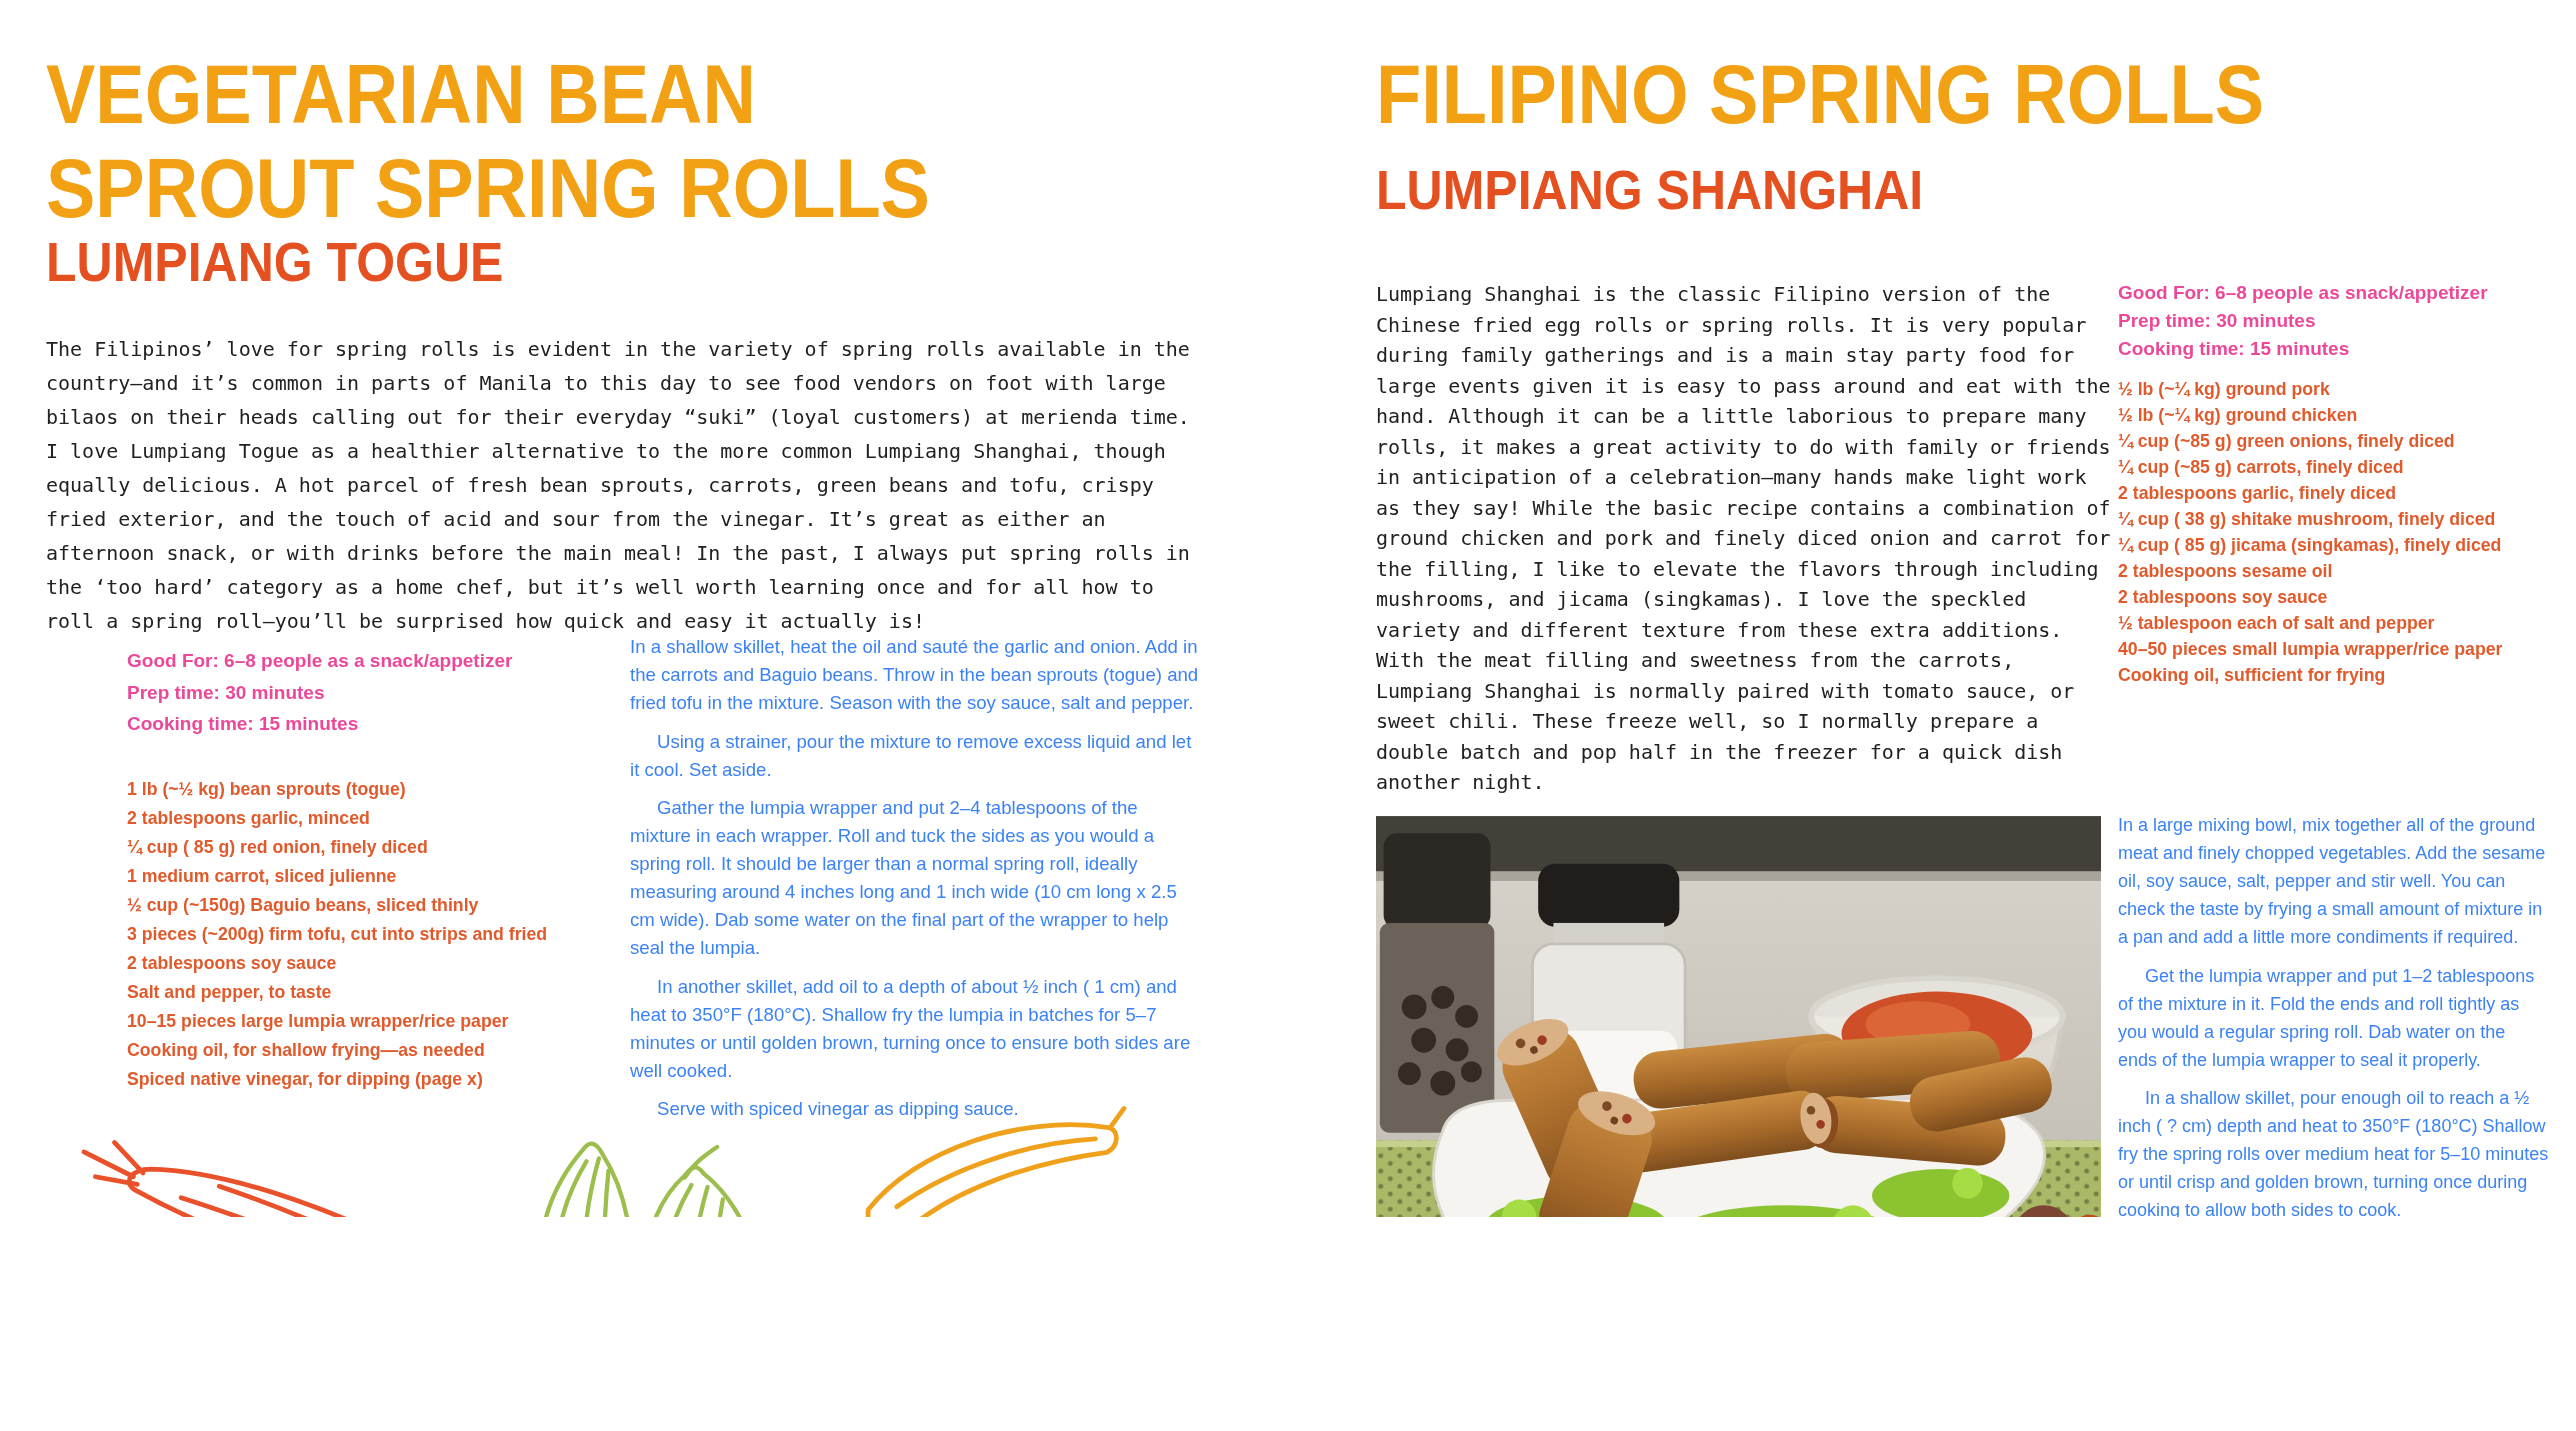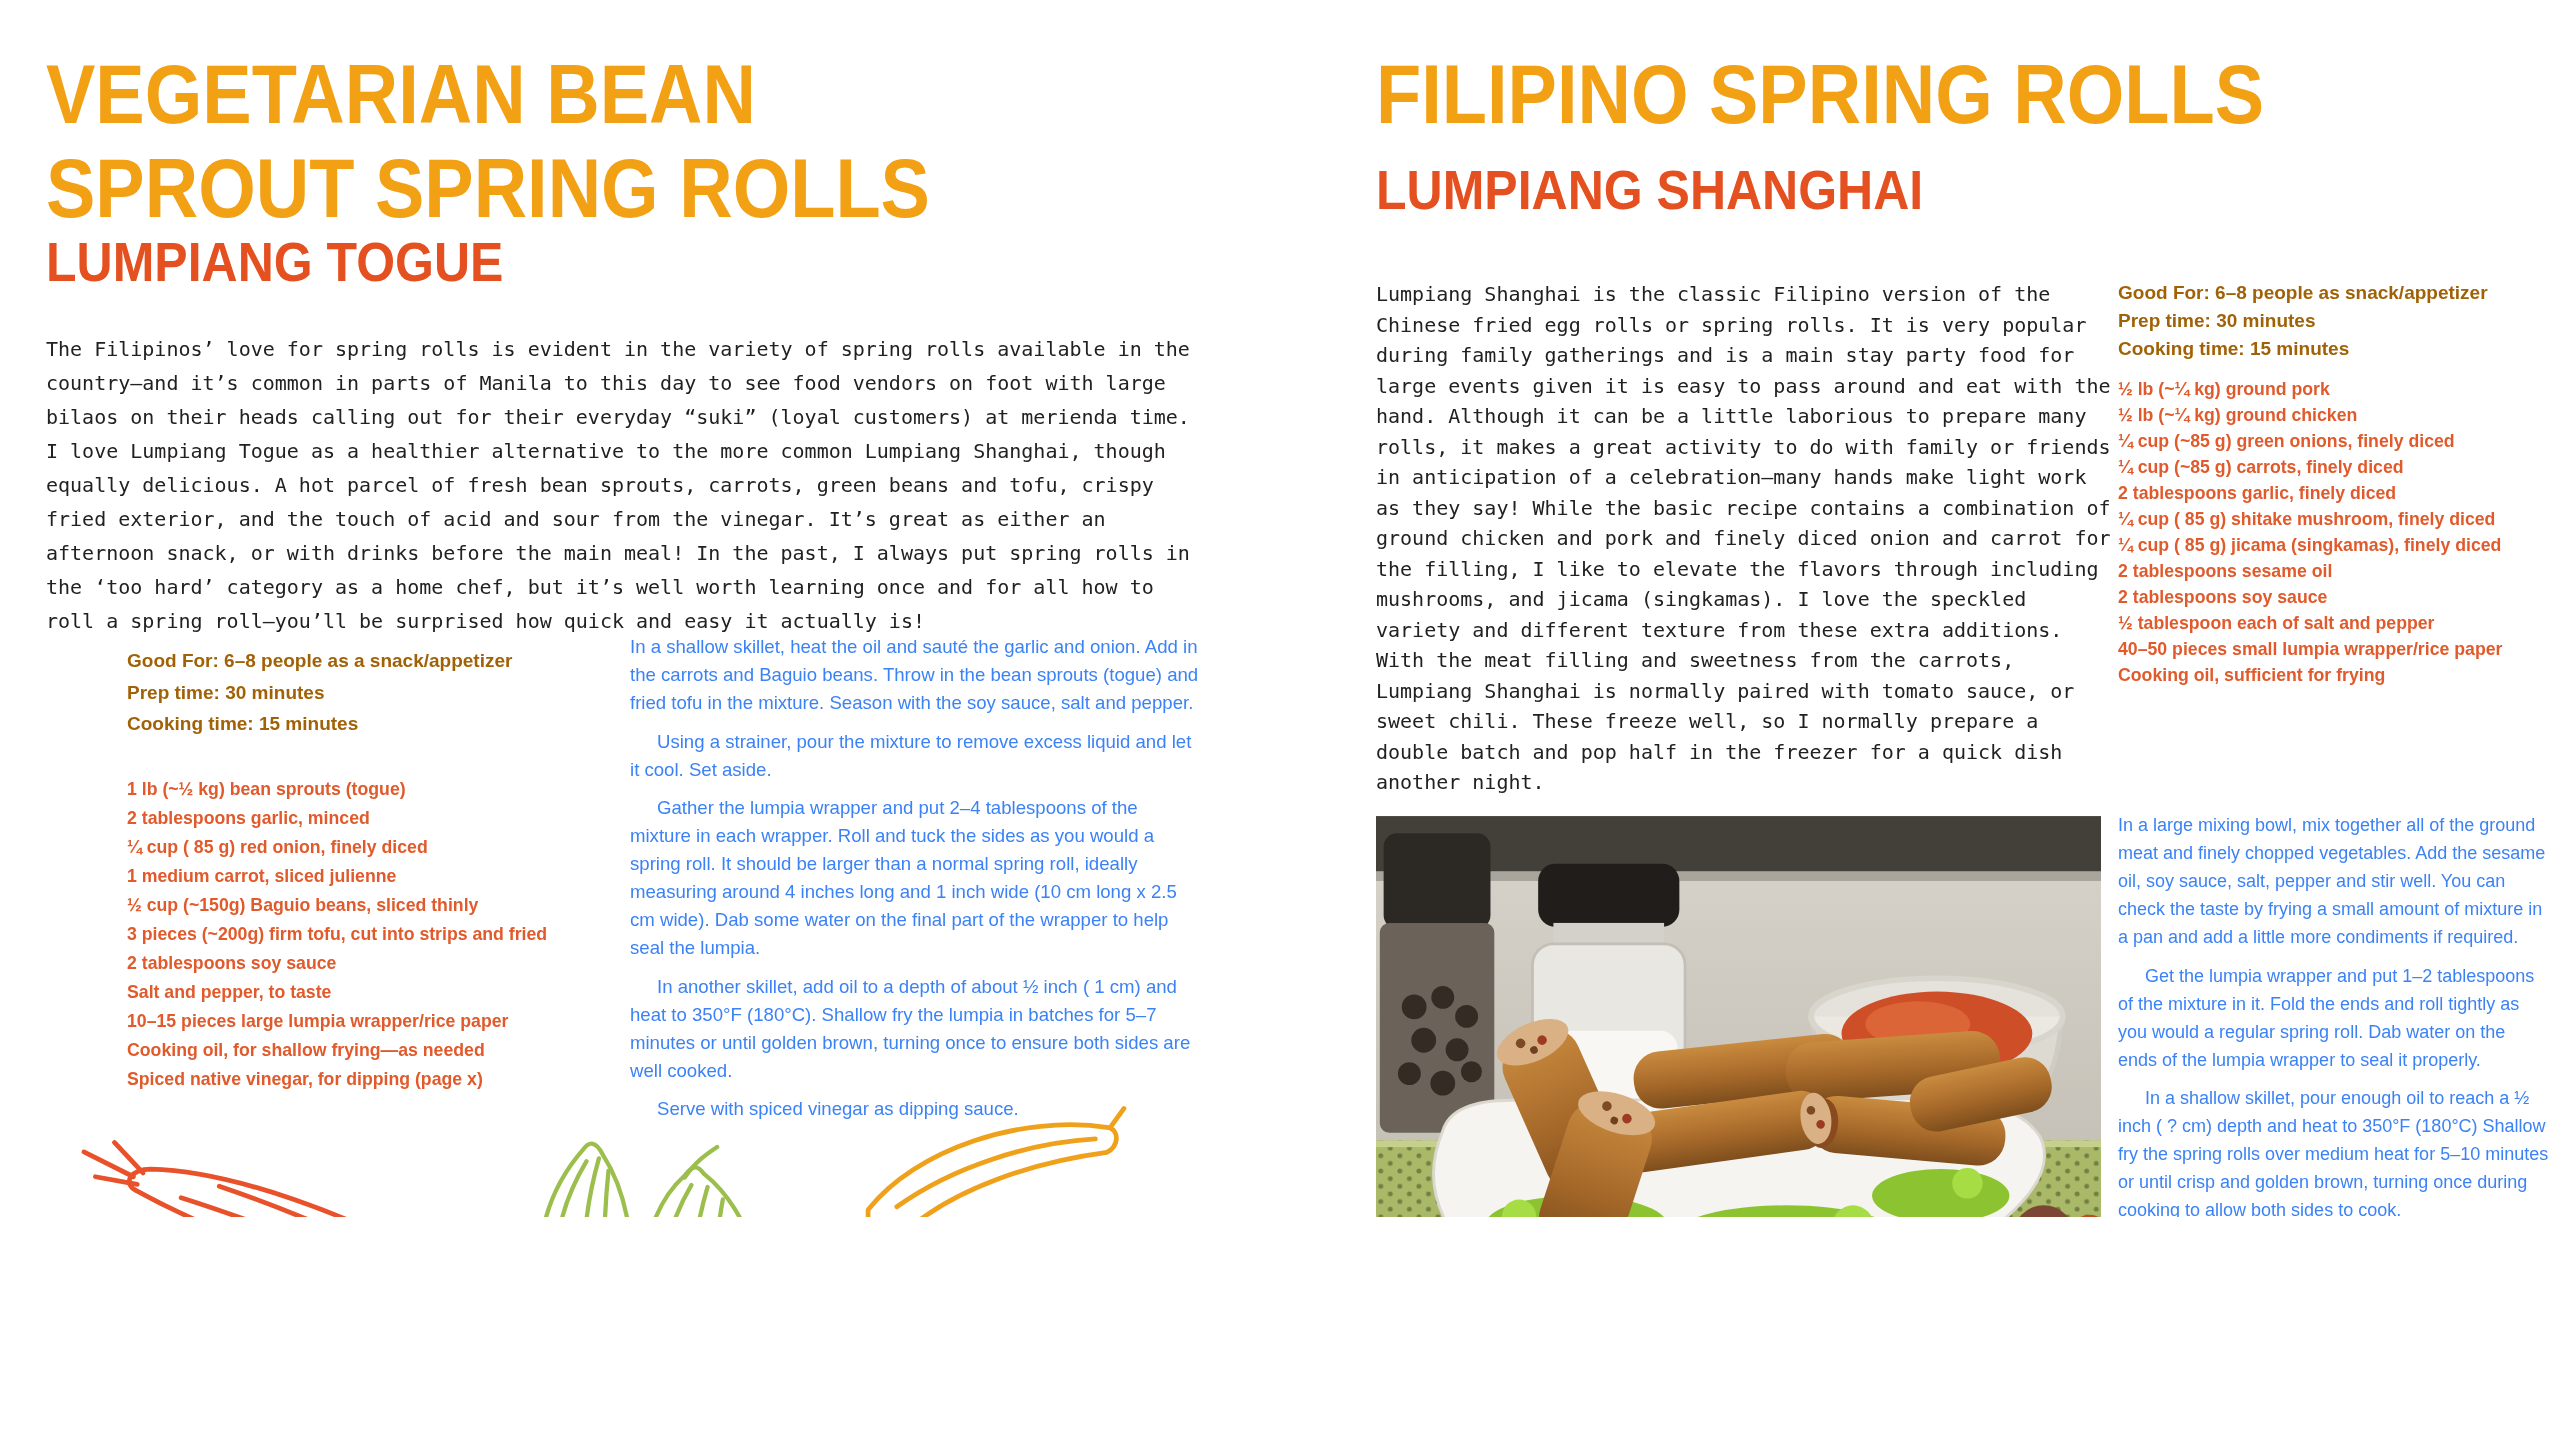--- a/index.html
+++ b/index.html
@@ -9,21 +9,21 @@
   
   .stencil{font-family:"Liberation Sans",sans-serif;font-weight:bold;letter-spacing:0px;
            transform:scaleY(1.12);transform-origin:top left;white-space:nowrap;}
   .title{font-size:74px;line-height:84px;color:#F2A115;}
   .subtitle{font-size:50px;line-height:55px;color:#E4501F;}
   
   .mono{font-family:"DejaVu Sans Mono",monospace;color:#232020;}
   .intro-left{font-size:20px;line-height:34px;width:1154px;}
   .intro-right{font-size:20px;line-height:30.5px;width:737px;}
   
-  .info{font-weight:bold;color:#a16207;font-size:19px;}
+  .info{font-weight:bold;color:#ec4899;font-size:19px;}
   .info div{margin:0;}
   .info-left div{line-height:31.5px;}
   .info-right div{line-height:28px;}
   
   ul.ing{list-style:none;margin:0;padding:0;font-weight:bold;color:#E15A2C;font-size:17.7px;}
   ul.ing-left li{line-height:29px;}
   ul.ing-right li{line-height:26px;padding-left:25px;text-indent:-25px;}
   
   .method p{margin:0 0 10.5px 0;font-size:18.6px;line-height:28px;color:#3b82f6;}
   .method p + p{text-indent:27px;}
@@ -236,21 +236,21 @@
     <div>Prep time: 30 minutes</div>
     <div>Cooking time: 15 minutes</div>
   </div>
 
   <ul class="abs ing ing-right" style="left:2118px;top:376px;width:431px;">
     <li>½ lb (~¼ kg) ground pork</li>
     <li>½ lb (~¼ kg) ground chicken</li>
     <li>¼ cup (~85 g) green onions, finely diced</li>
     <li>¼ cup (~85 g) carrots, finely diced</li>
     <li>2 tablespoons garlic, finely diced</li>
-    <li>¼ cup ( 85 g) shitake mushroom, finely diced</li>
+    <li>¼ cup ( 38 g) shitake mushroom, finely diced</li>
     <li>¼ cup ( 85 g) jicama (singkamas), finely diced</li>
     <li>2 tablespoons sesame oil</li>
     <li>2 tablespoons soy sauce</li>
     <li>½ tablespoon each of salt and pepper</li>
     <li>40–50 pieces small lumpia wrapper/rice paper</li>
     <li>Cooking oil, sufficient for frying</li>
   </ul>
 
   <div class="abs method method-right" style="left:2118px;top:811px;width:431px;">
     <p>In a large mixing bowl, mix together all of the ground meat and finely chopped vegetables. Add the sesame oil, soy sauce, salt, pepper and stir well. You can check the taste by frying a small amount of mixture in a pan and add a little more condiments if required.</p>

